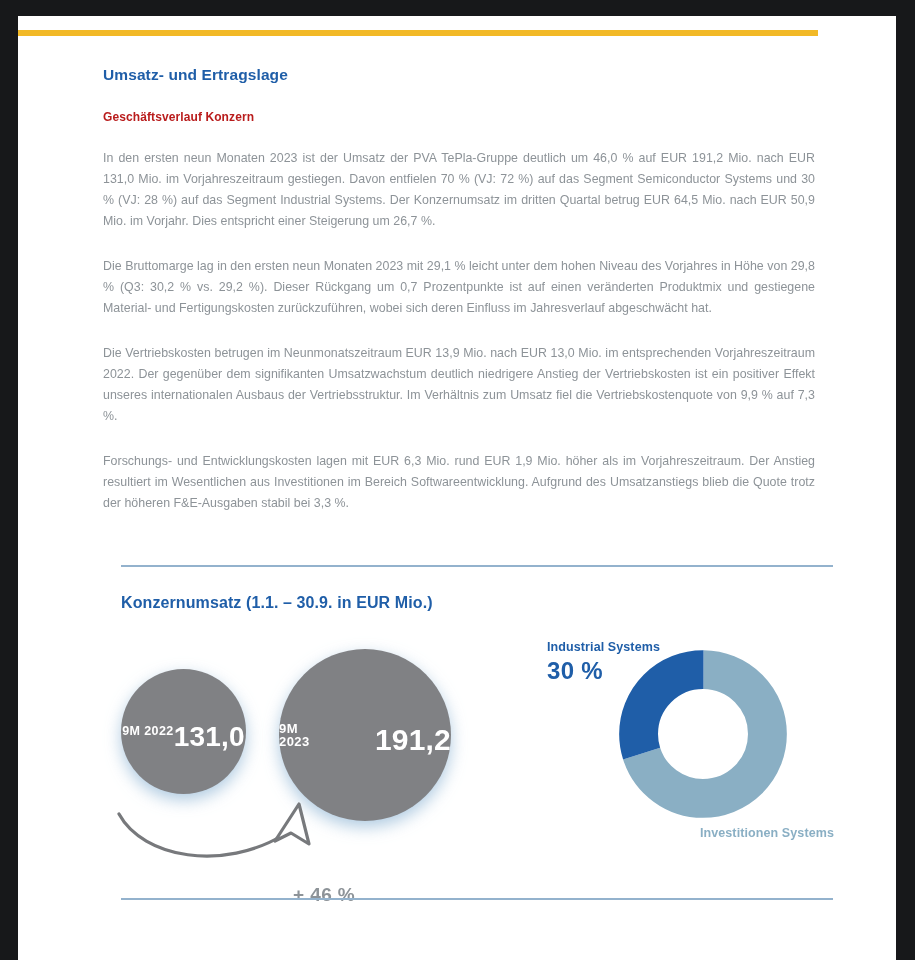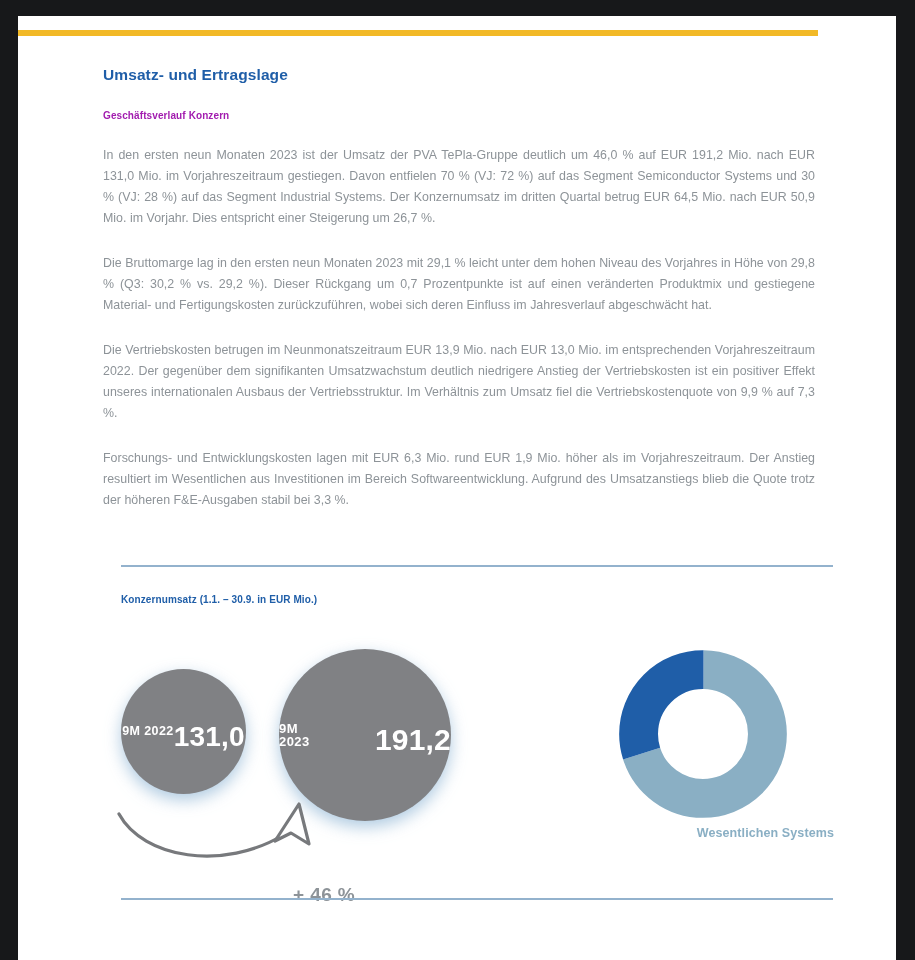--- a/index.html
+++ b/index.html
@@ -37,23 +37,23 @@
   }
   h2.section-title {
     margin: 0 0 0 0;
     font-size: 15.5px;
     font-weight: bold;
     color: #1f5ea8;
     letter-spacing: 0.1px;
   }
   h3.sub-title {
     margin: 26px 0 0 0;
-    font-size: 10px;
-    font-weight: bold;
-    color: #a21caf;
+    font-size: 12px;
+    font-weight: bold;
+    color: #b91c1c;
     letter-spacing: 0.1px;
   }
   p.body-text {
     margin: 24px 0 0 0;
     font-size: 12.4px;
     line-height: 21px;
     color: #8d9398;
     text-align: justify;
     letter-spacing: 0.02px;
   }
@@ -64,21 +64,21 @@
     height: 2px;
     background: #93b2cd;
   }
   .rule-top { top: 549px; }
   .rule-bottom { top: 882px; }
   h3.chart-title {
     position: absolute;
     left: 103px;
     top: 578px;
     margin: 0;
-    font-size: 10px;
+    font-size: 16px;
     font-weight: bold;
     color: #1f5ea8;
     letter-spacing: 0.1px;
   }
   
   .bubbles {
     position: absolute;
     left: 95px;
     top: 620px;
     width: 370px;
@@ -222,20 +222,24 @@
     </svg>
     <span class="growth-label">+ 46 %</span>
   </div>
 
   <div class="donut-wrap">
     <svg class="donut-svg" viewBox="0 0 42 42">
 
       <circle cx="21" cy="21" r="15.9155" fill="transparent" stroke="#8aafc4" stroke-width="9.6" stroke-dasharray="70 30" stroke-dashoffset="25"></circle>
       <circle cx="21" cy="21" r="15.9155" fill="transparent" stroke="#1f5ea8" stroke-width="9.6" stroke-dasharray="30 70" stroke-dashoffset="-45"></circle>
     </svg>
+    <div class="donut-legend legend-industrial">
+      <div class="legend-name">Industrial Systems</div>
+      <div class="legend-pct">30 %</div>
+    </div>
     <div class="donut-legend legend-semi">
-      <div class="legend-name">Wesentlichen Systems</div>
+      <div class="legend-name">Investitionen Systems</div>
     </div>
   </div>
 
   <div class="rule rule-bottom"></div>
 
 </div>
 
 </body></html>

